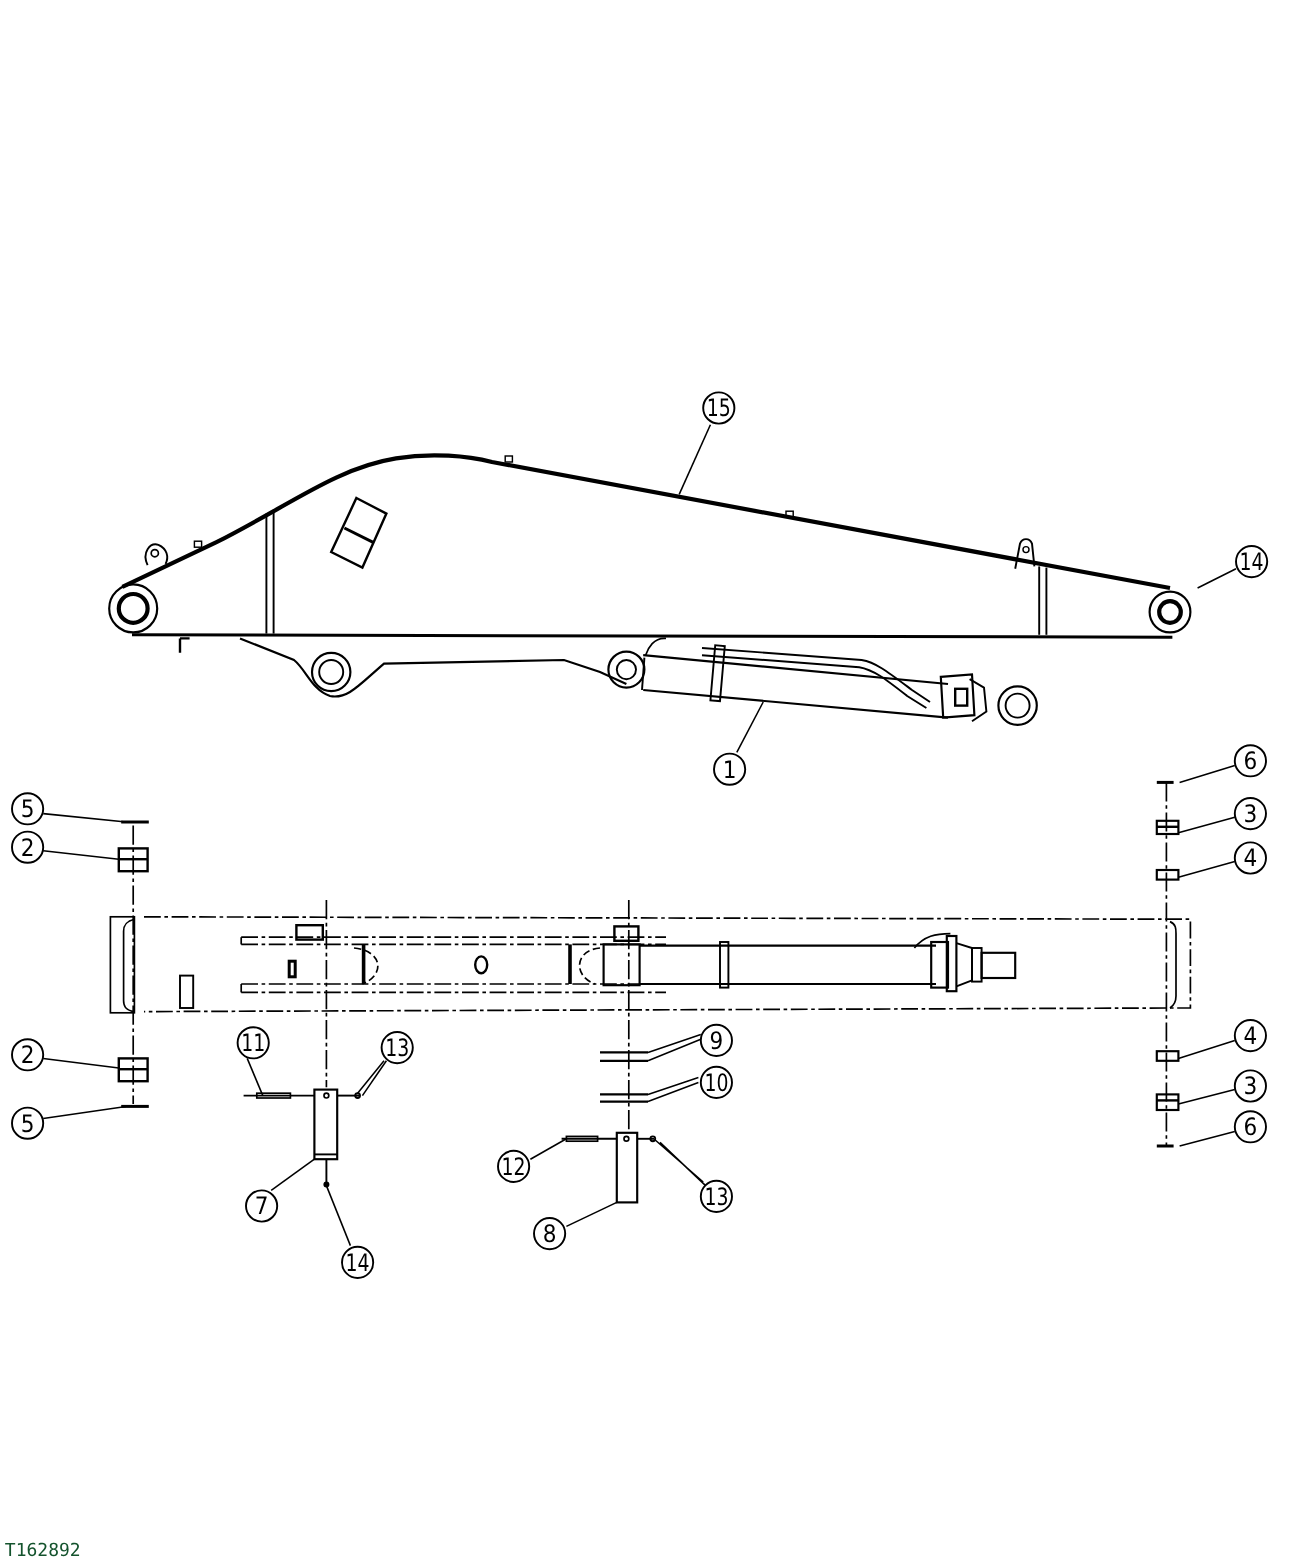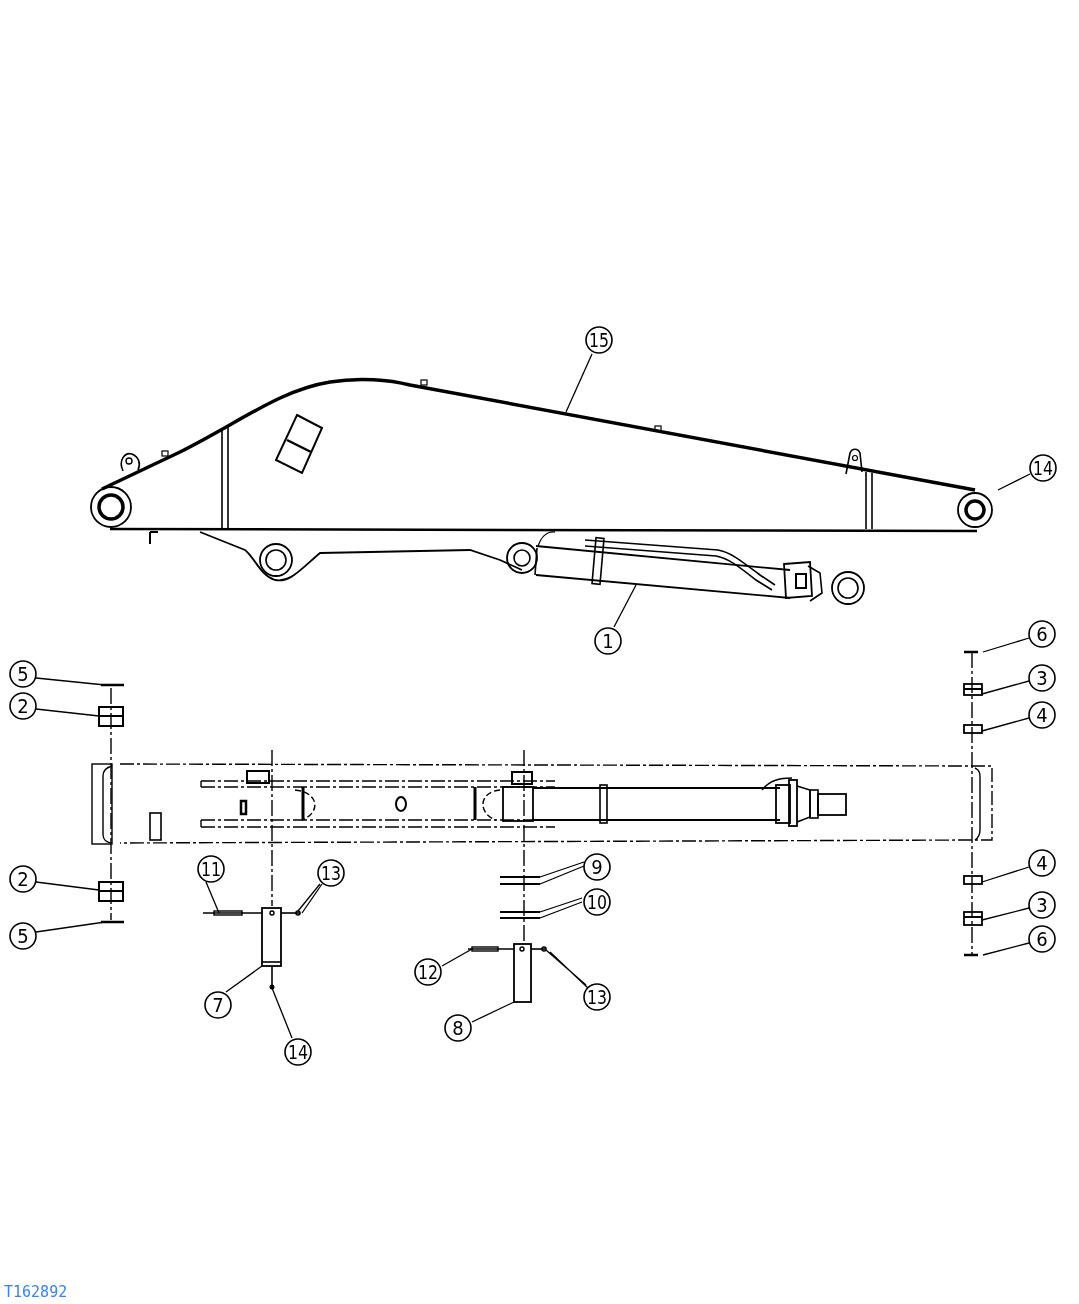--- a/index.html
+++ b/index.html
@@ -1,21 +1,21 @@
 <!DOCTYPE html>
 <html><head>
 <meta charset="utf-8">
 <style>
   html, body { margin: 0; padding: 0; background: #ffffff; }
   body { width: 1079px; height: 1304px; position: relative; overflow: hidden;
          font-family: "DejaVu Sans", sans-serif; }
   svg { position: absolute; left: 0; top: 0; }
   .callout-text { font-family: "DejaVu Sans Condensed", "DejaVu Sans", sans-serif; font-size: 20px; fill: #000; }
   .fig-id { position: absolute; left: 4px; top: 1283px; font-family: "DejaVu Sans Mono", monospace;
-            font-size: 15px; color: #3b82f6; letter-spacing: 0px; }
+            font-size: 15px; color: #14532d; letter-spacing: 0px; }
 </style>
 </head>
 <body>
 
 <svg width="1079" height="1304" viewBox="0 0 1079 1304" xmlns="http://www.w3.org/2000/svg" fill="none" stroke="#000" stroke-width="1.6">
 
   <g>
 
     <path stroke-width="3.5" d="M102,489 L180,452 C240,422 280,390 330,382 C360,377 390,380 410,385 L975,490"></path>
 

